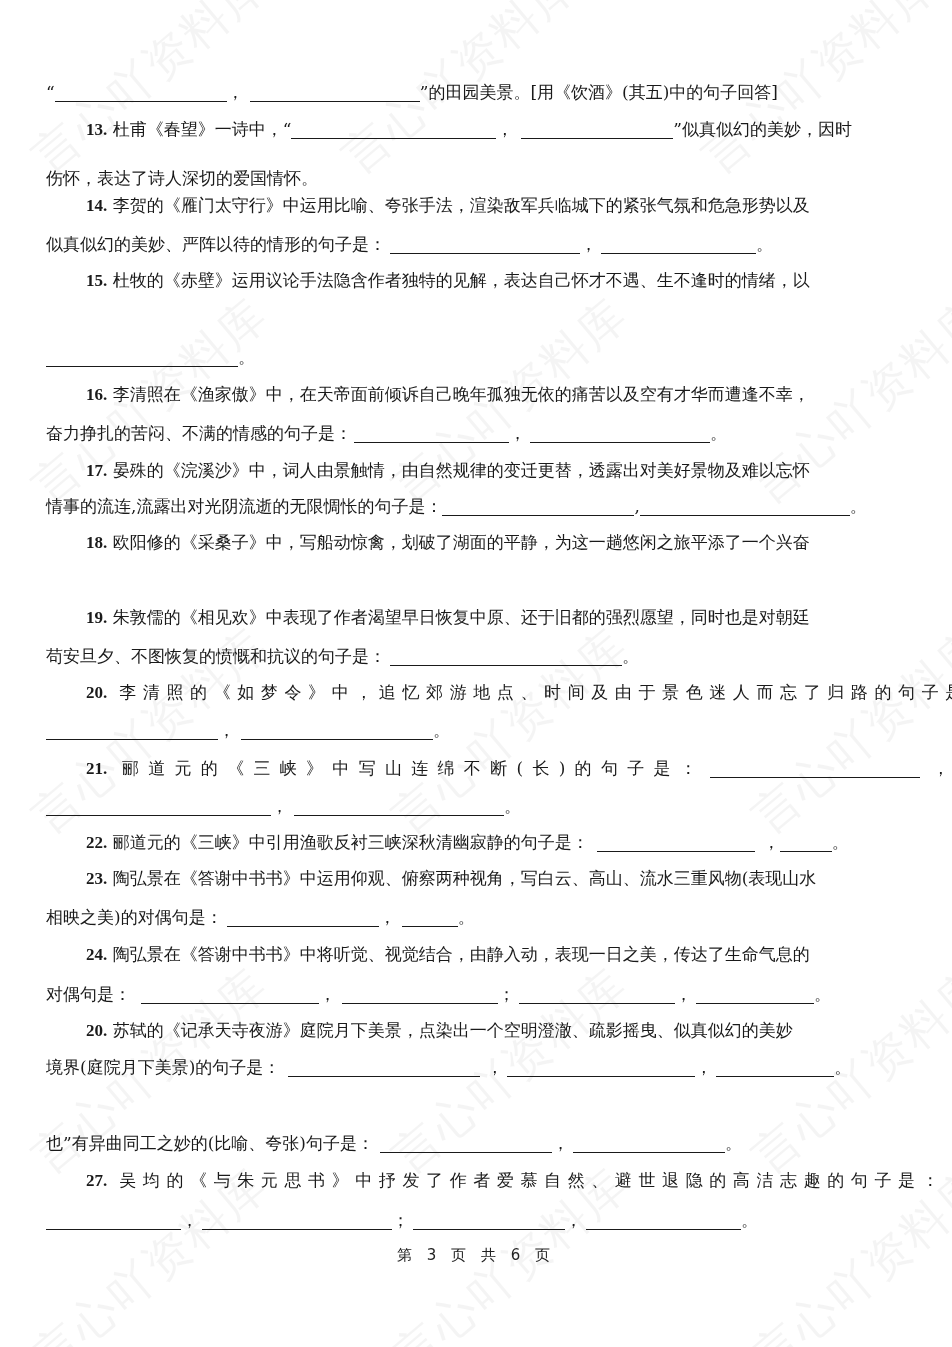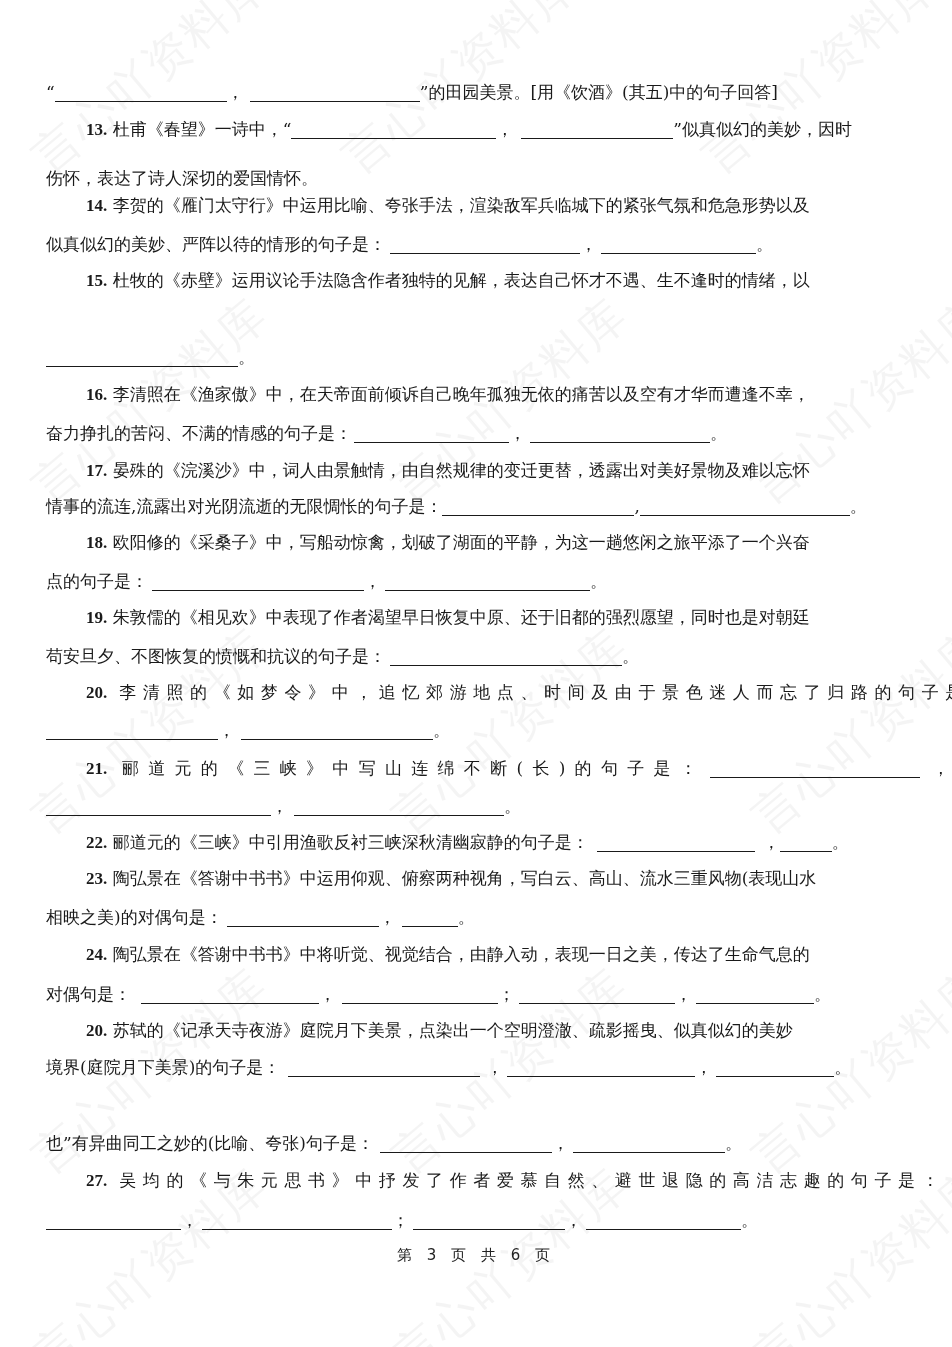--- a/index.html
+++ b/index.html
@@ -68,23 +68,20 @@
   <div class="line noindent" style="top:421px">
     <span>奋力挣扎的苦闷、不满的情感的句子是：</span><span class="blank" style="width:155px;margin-left:2px"></span><span>，</span><span class="blank" style="width:180px;margin-left:4px"></span><span>。</span>
   </div>
 
   <div class="line indent" style="top:458px"><span class="num">17.</span><span> 晏殊的《浣溪沙》中，词人由景触情，由自然规律的变迁更替，透露出对美好景物及难以忘怀</span></div>
   <div class="line noindent" style="top:494px">
     <span>情事的流连,流露出对光阴流逝的无限惆怅的句子是：</span><span class="blank" style="width:192px"></span><span>,</span><span class="blank" style="width:210px"></span><span>。</span>
   </div>
 
   <div class="line indent" style="top:530px"><span class="num">18.</span><span> 欧阳修的《采桑子》中，写船动惊禽，划破了湖面的平静，为这一趟悠闲之旅平添了一个兴奋</span></div>
-  <div class="line noindent" style="top:569px">
-    <span>点的句子是：</span><span class="blank" style="width:212px;margin-left:4px"></span><span>，</span><span class="blank" style="width:205px;margin-left:4px"></span><span>。</span>
-  </div>
 
   <div class="line indent" style="top:605px"><span class="num">19.</span><span> 朱敦儒的《相见欢》中表现了作者渴望早日恢复中原、还于旧都的强烈愿望，同时也是对朝廷</span></div>
   <div class="line noindent" style="top:644px">
     <span>苟安旦夕、不图恢复的愤慨和抗议的句子是：</span><span class="blank" style="width:232px;margin-left:4px"></span><span>。</span>
   </div>
 
   <div class="line indent" style="top:680px"><span class="num">20.</span><span class="spaced2"> 李清照的《如梦令》中，追忆郊游地点、时间及由于景色迷人而忘了归路的句子是：</span></div>
   <div class="line noindent" style="top:718px">
     <span class="blank" style="width:172px"></span><span>，</span><span class="blank" style="width:192px;margin-left:6px"></span><span>。</span>
   </div>

